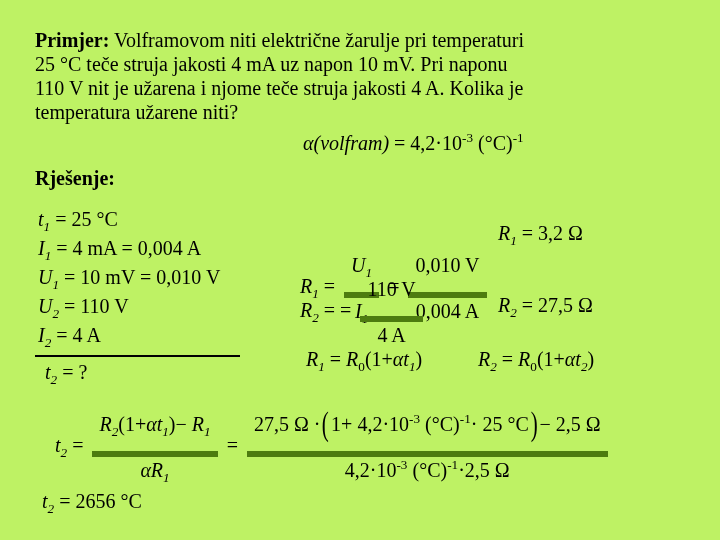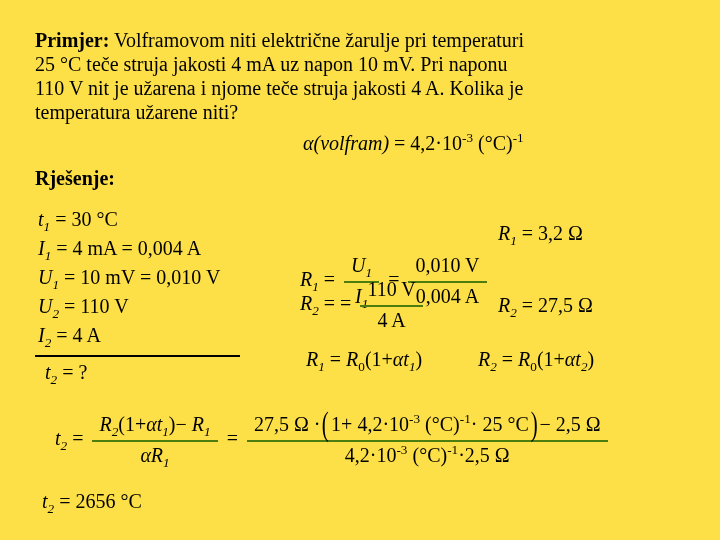--- a/index.html
+++ b/index.html
@@ -1,34 +1,34 @@
 <!DOCTYPE html>
 <html><head>
 <meta charset="utf-8">
 <style>
   * { box-sizing: border-box; }
   html, body { margin: 0; padding: 0; background: #ffffff; }
   .slide {
     position: relative;
     width: 720px; height: 540px;
-    background: #fde047;
+    background: #bef264;
     color: #000000;
     font-family: "Liberation Serif", "DejaVu Serif", serif;
     font-size: 20px;
     overflow: hidden;
   }
   .abs { position: absolute; }
   .b { font-weight: bold; }
   .it { font-style: italic; }
   .para > div { white-space: nowrap; line-height: 24px; }
   .math { white-space: nowrap; font-family: Liberation Serif, serif; }
   sub { font-size: 66%; line-height: 0; }
   sup { font-size: 66%; line-height: 0; }
   .frac { display: inline-block; vertical-align: middle; text-align: center; margin: 0 4px; }
-  .frac > .num { display: block; border-bottom: 2px solid #4d7c0f; padding: 0 7px 3px; line-height: 1.18; }
+  .frac > .num { display: block; border-bottom: 6px solid #4d7c0f; padding: 0 7px 14px; line-height: 1.18; }
   .frac > .den { display: block; padding: 2px 7px 0; line-height: 1.18; }
   .hline { border-top: 2px solid #000; height: 0; }
   .bigp { display: inline-block; transform: scale(1.05, 1.7); transform-origin: 50% 55%; padding: 0 2px; }
 </style>
 </head>
 <body>
 
 <div class="slide">
 
   <div class="abs para" style="left:35px; top:28px; width:640px;">
@@ -38,21 +38,21 @@
     <div>temperatura užarene niti?</div>
   </div>
 
   <div class="abs math" style="left:303px; top:132px;">
     <span class="it">α(volfram)</span><span> = </span><span>4,2·10</span><sup>-3</sup><span> (°C)</span><sup>-1</sup>
   </div>
 
   <div class="abs b" style="left:35px; top:167px;">Rješenje:</div>
 
   <div class="abs math" style="left:38px; top:208px;">
-    <span class="it">t</span><sub class="it">1</sub><span> = 30 °C</span>
+    <span class="it">t</span><sub class="it">1</sub><span> = 25 °C</span>
   </div>
   <div class="abs math" style="left:38px; top:237px;">
     <span class="it">I</span><sub class="it">1</sub><span> = 4 mA</span><span> = 0,004 A</span>
   </div>
   <div class="abs math" style="left:38px; top:266px;">
     <span class="it">U</span><sub class="it">1</sub><span> = 10 mV</span><span> = 0,010 V</span>
   </div>
   <div class="abs math" style="left:38px; top:295px;">
     <span class="it">U</span><sub class="it">2</sub><span> = 110 V</span>
   </div>

